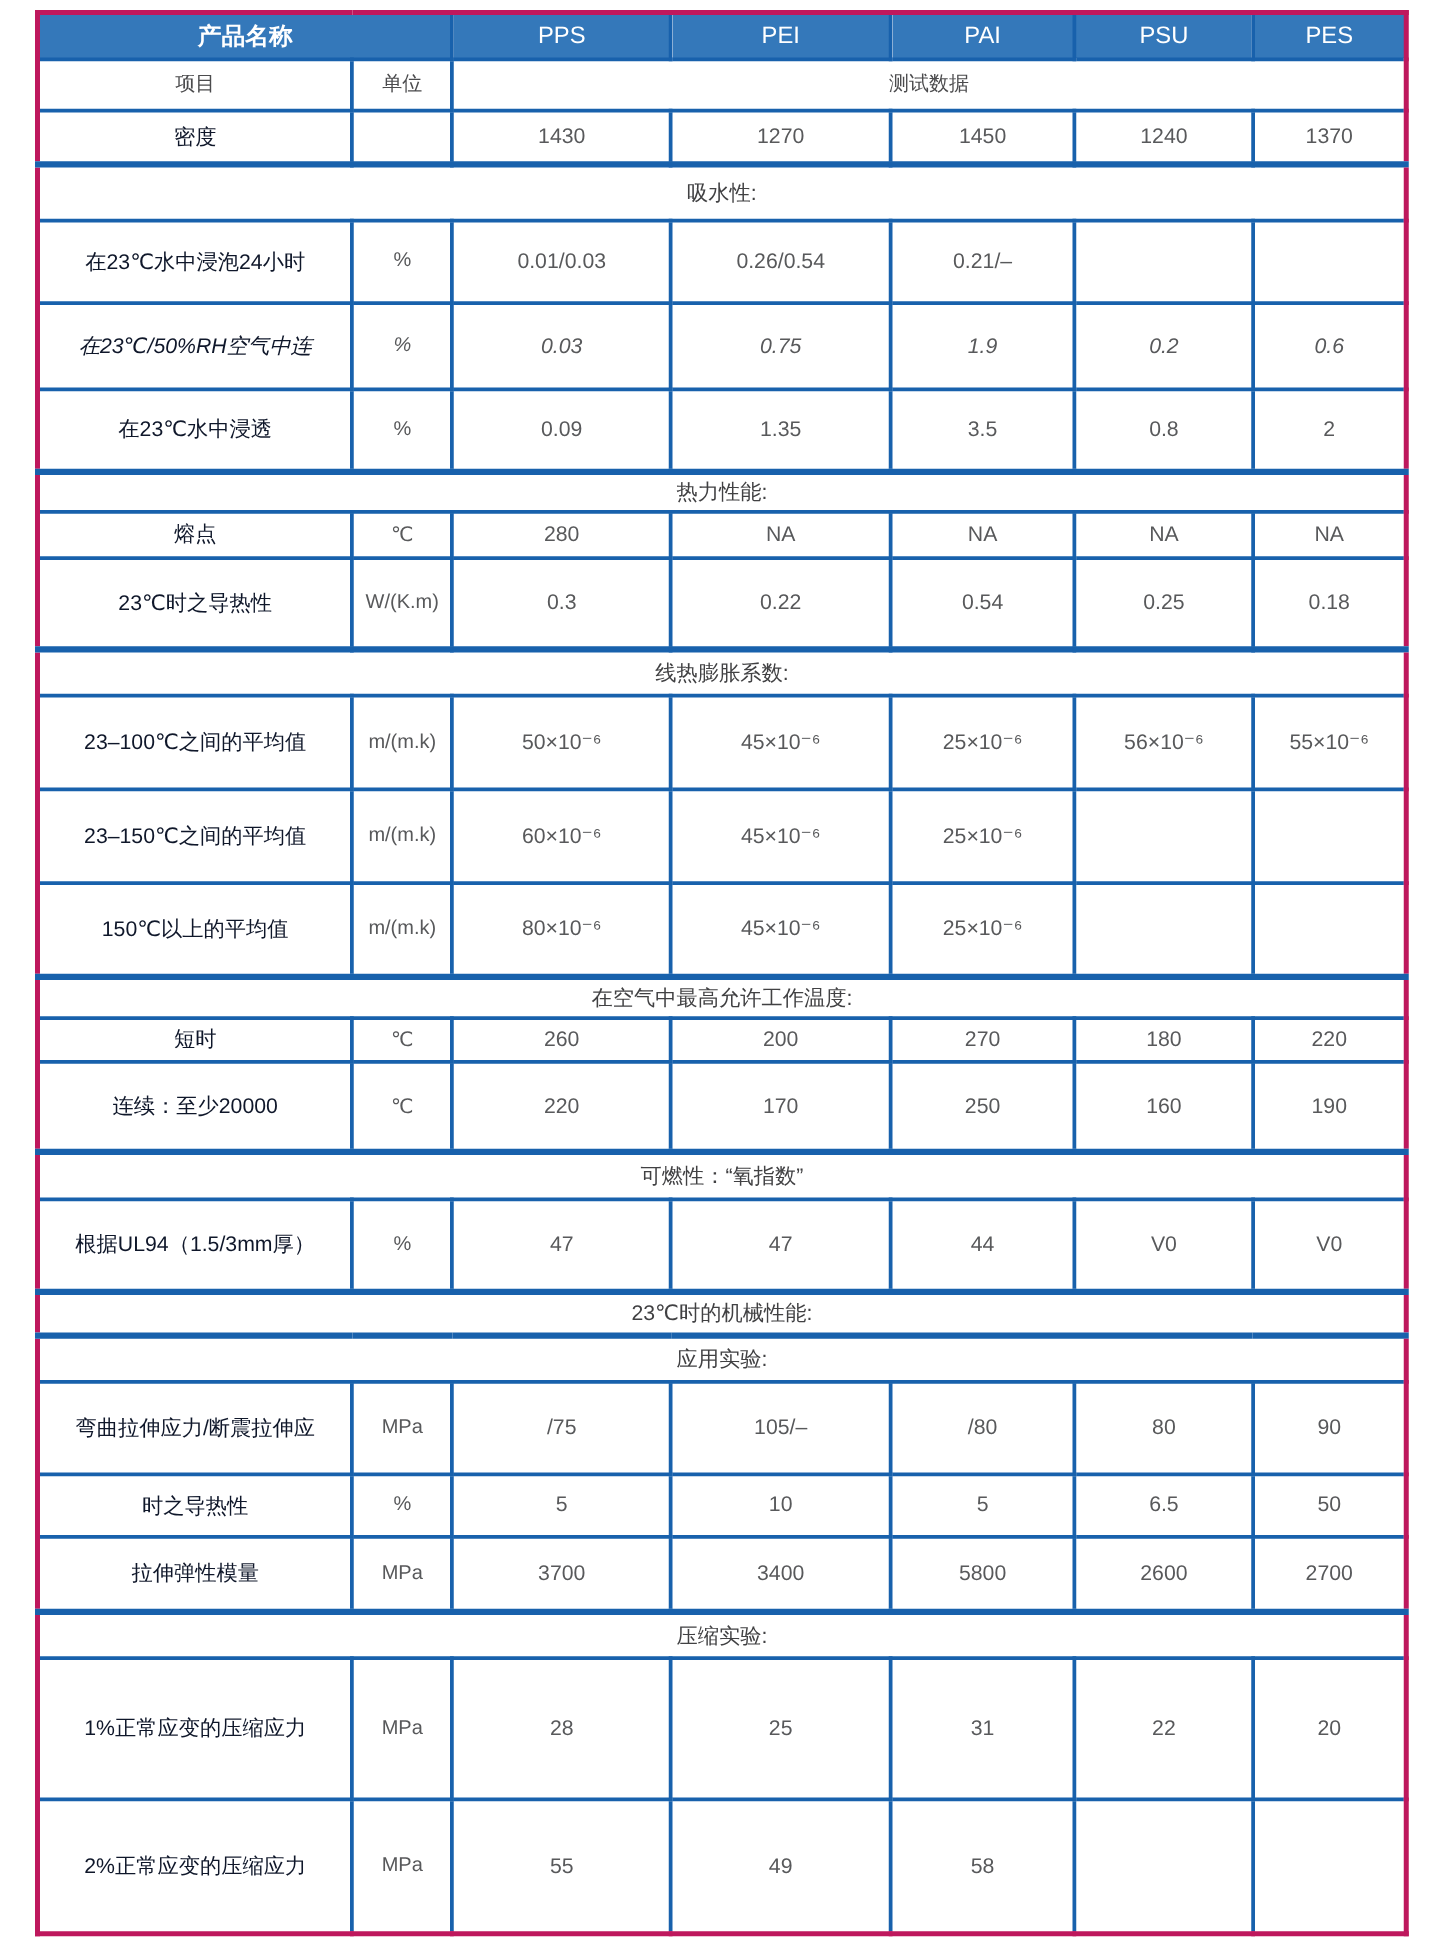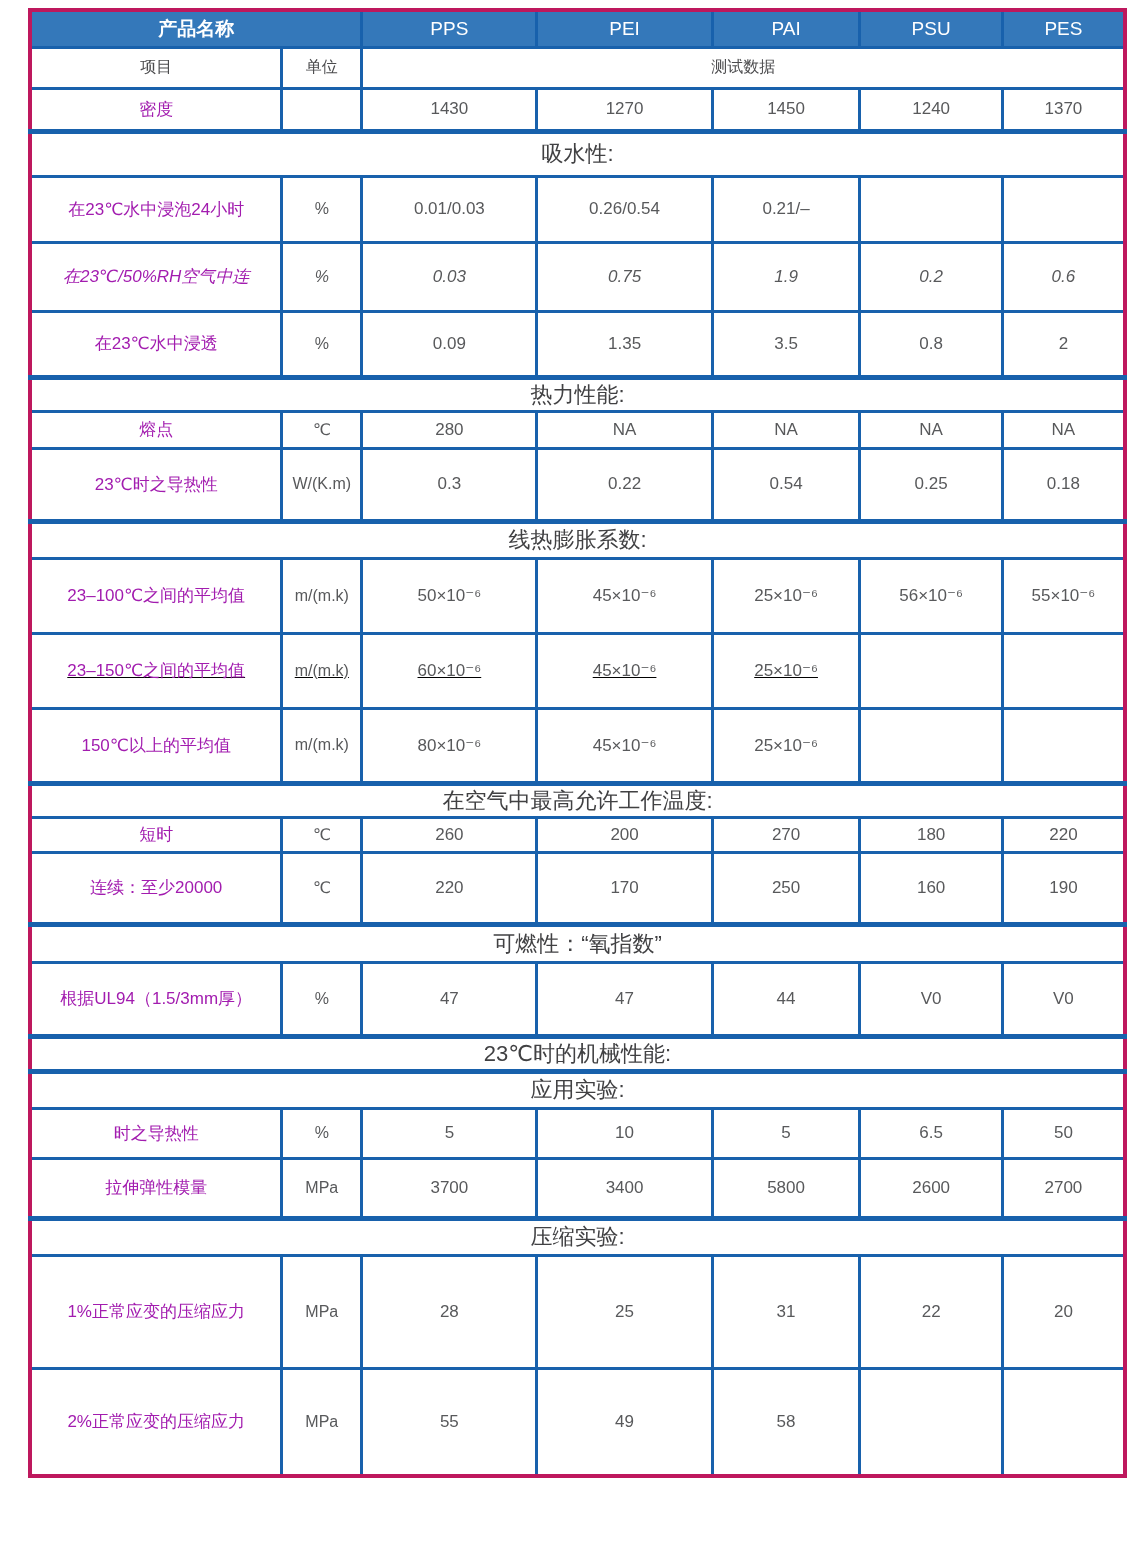--- a/index.html
+++ b/index.html
@@ -7,24 +7,24 @@
   .page{width:1148px;box-sizing:border-box;padding:8px 21px 8px 28px;}
   table.spec{border-collapse:collapse;width:1099px;table-layout:fixed;
     border:4px solid #be185d;}
   table.spec td,table.spec th{border:3px solid #1861AC;text-align:center;
     padding:0;overflow:hidden;vertical-align:middle;}
   tr.product-row{height:37px;}
   tr.product-row th{background:#3478BA;color:#ffffff;font-size:19px;font-weight:normal;}
   tr.product-row th.pname{font-weight:bold;}
   tr.subheader-row{height:41px;}
   tr.subheader-row td{font-size:16px;color:#4B4B4D;}
-  td.lbl{font-size:17px;color:#a21caf;}
+  td.lbl{font-size:17px;color:#0f172a;}
   td.unit{font-size:16px;color:#58595B;}
   td.val{font-size:17px;color:#58595B;}
-  td.section{text-align:left;padding-left:50px;font-size:22px;color:#414143;}
+  td.section{text-align:left;padding-left:50px;font-size:17px;color:#414143;}
   tr.section-row td{border-top-width:5px;}
 </style>
 </head>
 <body>
 
 <div class="page">
   <table class="spec">
     <colgroup>
       <col style="width:23%">
       <col style="width:7.3%">
@@ -115,21 +115,21 @@
         </tr>
         <tr style="height: 75px;">
           <td class="lbl">23–100℃之间的平均值</td>
           <td class="unit">m/(m.k)</td>
           <td class="val">50×10⁻⁶</td>
           <td class="val">45×10⁻⁶</td>
           <td class="val">25×10⁻⁶</td>
           <td class="val">56×10⁻⁶</td>
           <td class="val">55×10⁻⁶</td>
         </tr>
-        <tr style="height: 75px; text-decoration: underline;">
+        <tr style="height: 75px;">
           <td class="lbl">23–150℃之间的平均值</td>
           <td class="unit">m/(m.k)</td>
           <td class="val">60×10⁻⁶</td>
           <td class="val">45×10⁻⁶</td>
           <td class="val">25×10⁻⁶</td>
           <td class="val"></td>
           <td class="val"></td>
         </tr>
         <tr style="height: 75px;">
           <td class="lbl">150℃以上的平均值</td>
@@ -172,20 +172,29 @@
           <td class="val">44</td>
           <td class="val">V0</td>
           <td class="val">V0</td>
         </tr>
         <tr class="section-row" style="height: 35px;">
           <td colspan="7" class="section">23℃时的机械性能:</td>
         </tr>
         <tr class="section-row" style="height: 37px;">
           <td colspan="7" class="section">应用实验:</td>
         </tr>
+        <tr style="height: 74px;">
+          <td class="lbl">弯曲拉伸应力/断震拉伸应</td>
+          <td class="unit">MPa</td>
+          <td class="val">/75</td>
+          <td class="val">105/–</td>
+          <td class="val">/80</td>
+          <td class="val">80</td>
+          <td class="val">90</td>
+        </tr>
         <tr style="height: 50px;">
           <td class="lbl">时之导热性</td>
           <td class="unit">%</td>
           <td class="val">5</td>
           <td class="val">10</td>
           <td class="val">5</td>
           <td class="val">6.5</td>
           <td class="val">50</td>
         </tr>
         <tr style="height: 60px;">

